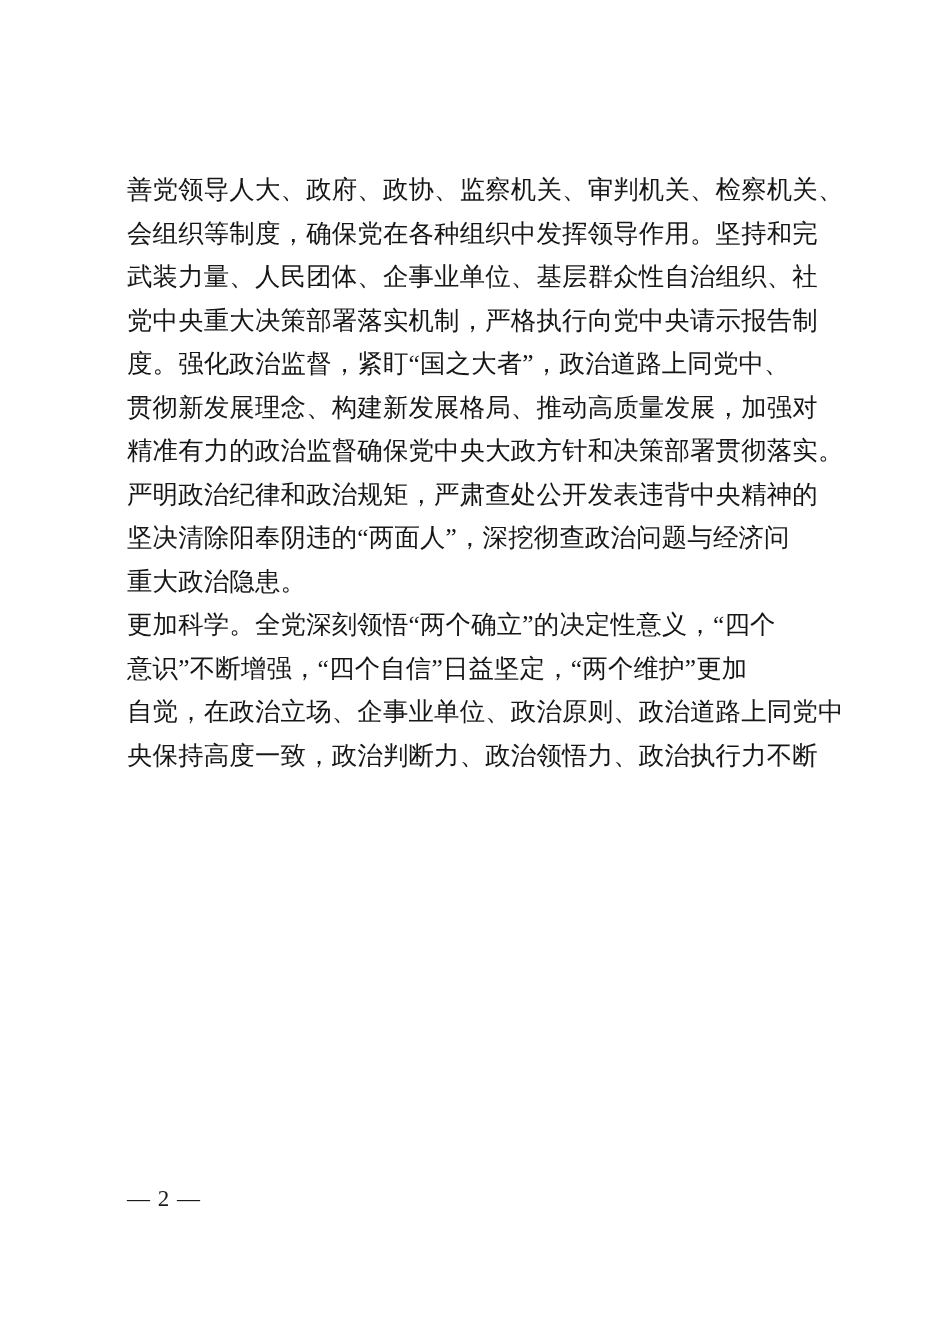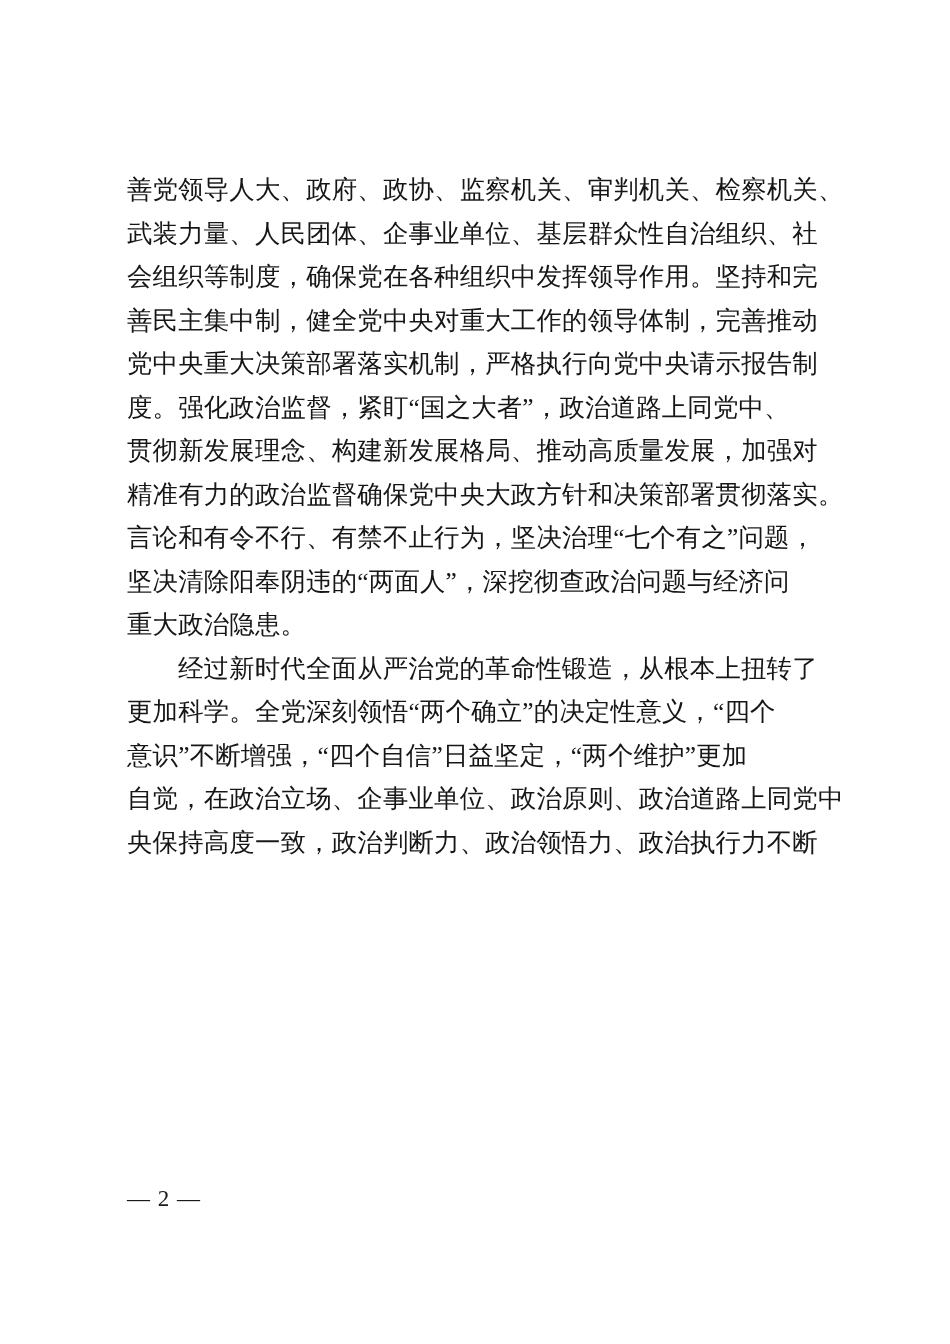--- a/index.html
+++ b/index.html
@@ -57,34 +57,32 @@
 </style>
 </head>
 <body>
 
 <div class="page">
 
   <div class="text-column">
 
     <div class="para-block">
       <div class="doc-line">善党领导人大、政府、政协、监察机关、审判机关、检察机关、</div>
+      <div class="doc-line">会组织等制度，确保党在各种组织中发挥领导作用。坚持和完</div>
       <div class="doc-line">武装力量、人民团体、企事业单位、基层群众性自治组织、社</div>
-      <div class="doc-line">会组织等制度，确保党在各种组织中发挥领导作用。坚持和完</div>
-      <div class="doc-line">善民主集中制，健全党中央对重大工作的领导体制，完善推动</div>
       <div class="doc-line">党中央重大决策部署落实机制，严格执行向党中央请示报告制</div>
       <div class="doc-line">度。强化政治监督，紧盯“国之大者”，政治道路上同党中、</div>
       <div class="doc-line">贯彻新发展理念、构建新发展格局、推动高质量发展，加强对</div>
       <div class="doc-line">精准有力的政治监督确保党中央大政方针和决策部署贯彻落实。</div>
-      <div class="doc-line">言论和有令不行、有禁不止行为，坚决治理“七个有之”问题，</div>
+      <div class="doc-line">严明政治纪律和政治规矩，严肃查处公开发表违背中央精神的</div>
       <div class="doc-line">坚决清除阳奉阴违的“两面人”，深挖彻查政治问题与经济问</div>
       <div class="doc-line">重大政治隐患。</div>
     </div>
 
     <div class="para-block">
-      <div class="doc-line indent">经过新时代全面从严治党的革命性锻造，从根本上扭转了</div>
       <div class="doc-line">更加科学。全党深刻领悟“两个确立”的决定性意义，“四个</div>
       <div class="doc-line">意识”不断增强，“四个自信”日益坚定，“两个维护”更加</div>
       <div class="doc-line">自觉，在政治立场、企事业单位、政治原则、政治道路上同党中</div>
       <div class="doc-line">央保持高度一致，政治判断力、政治领悟力、政治执行力不断</div>
     </div>
 
   </div>
 
   <div class="page-footer">
     <div class="page-number">— 2 —</div>

